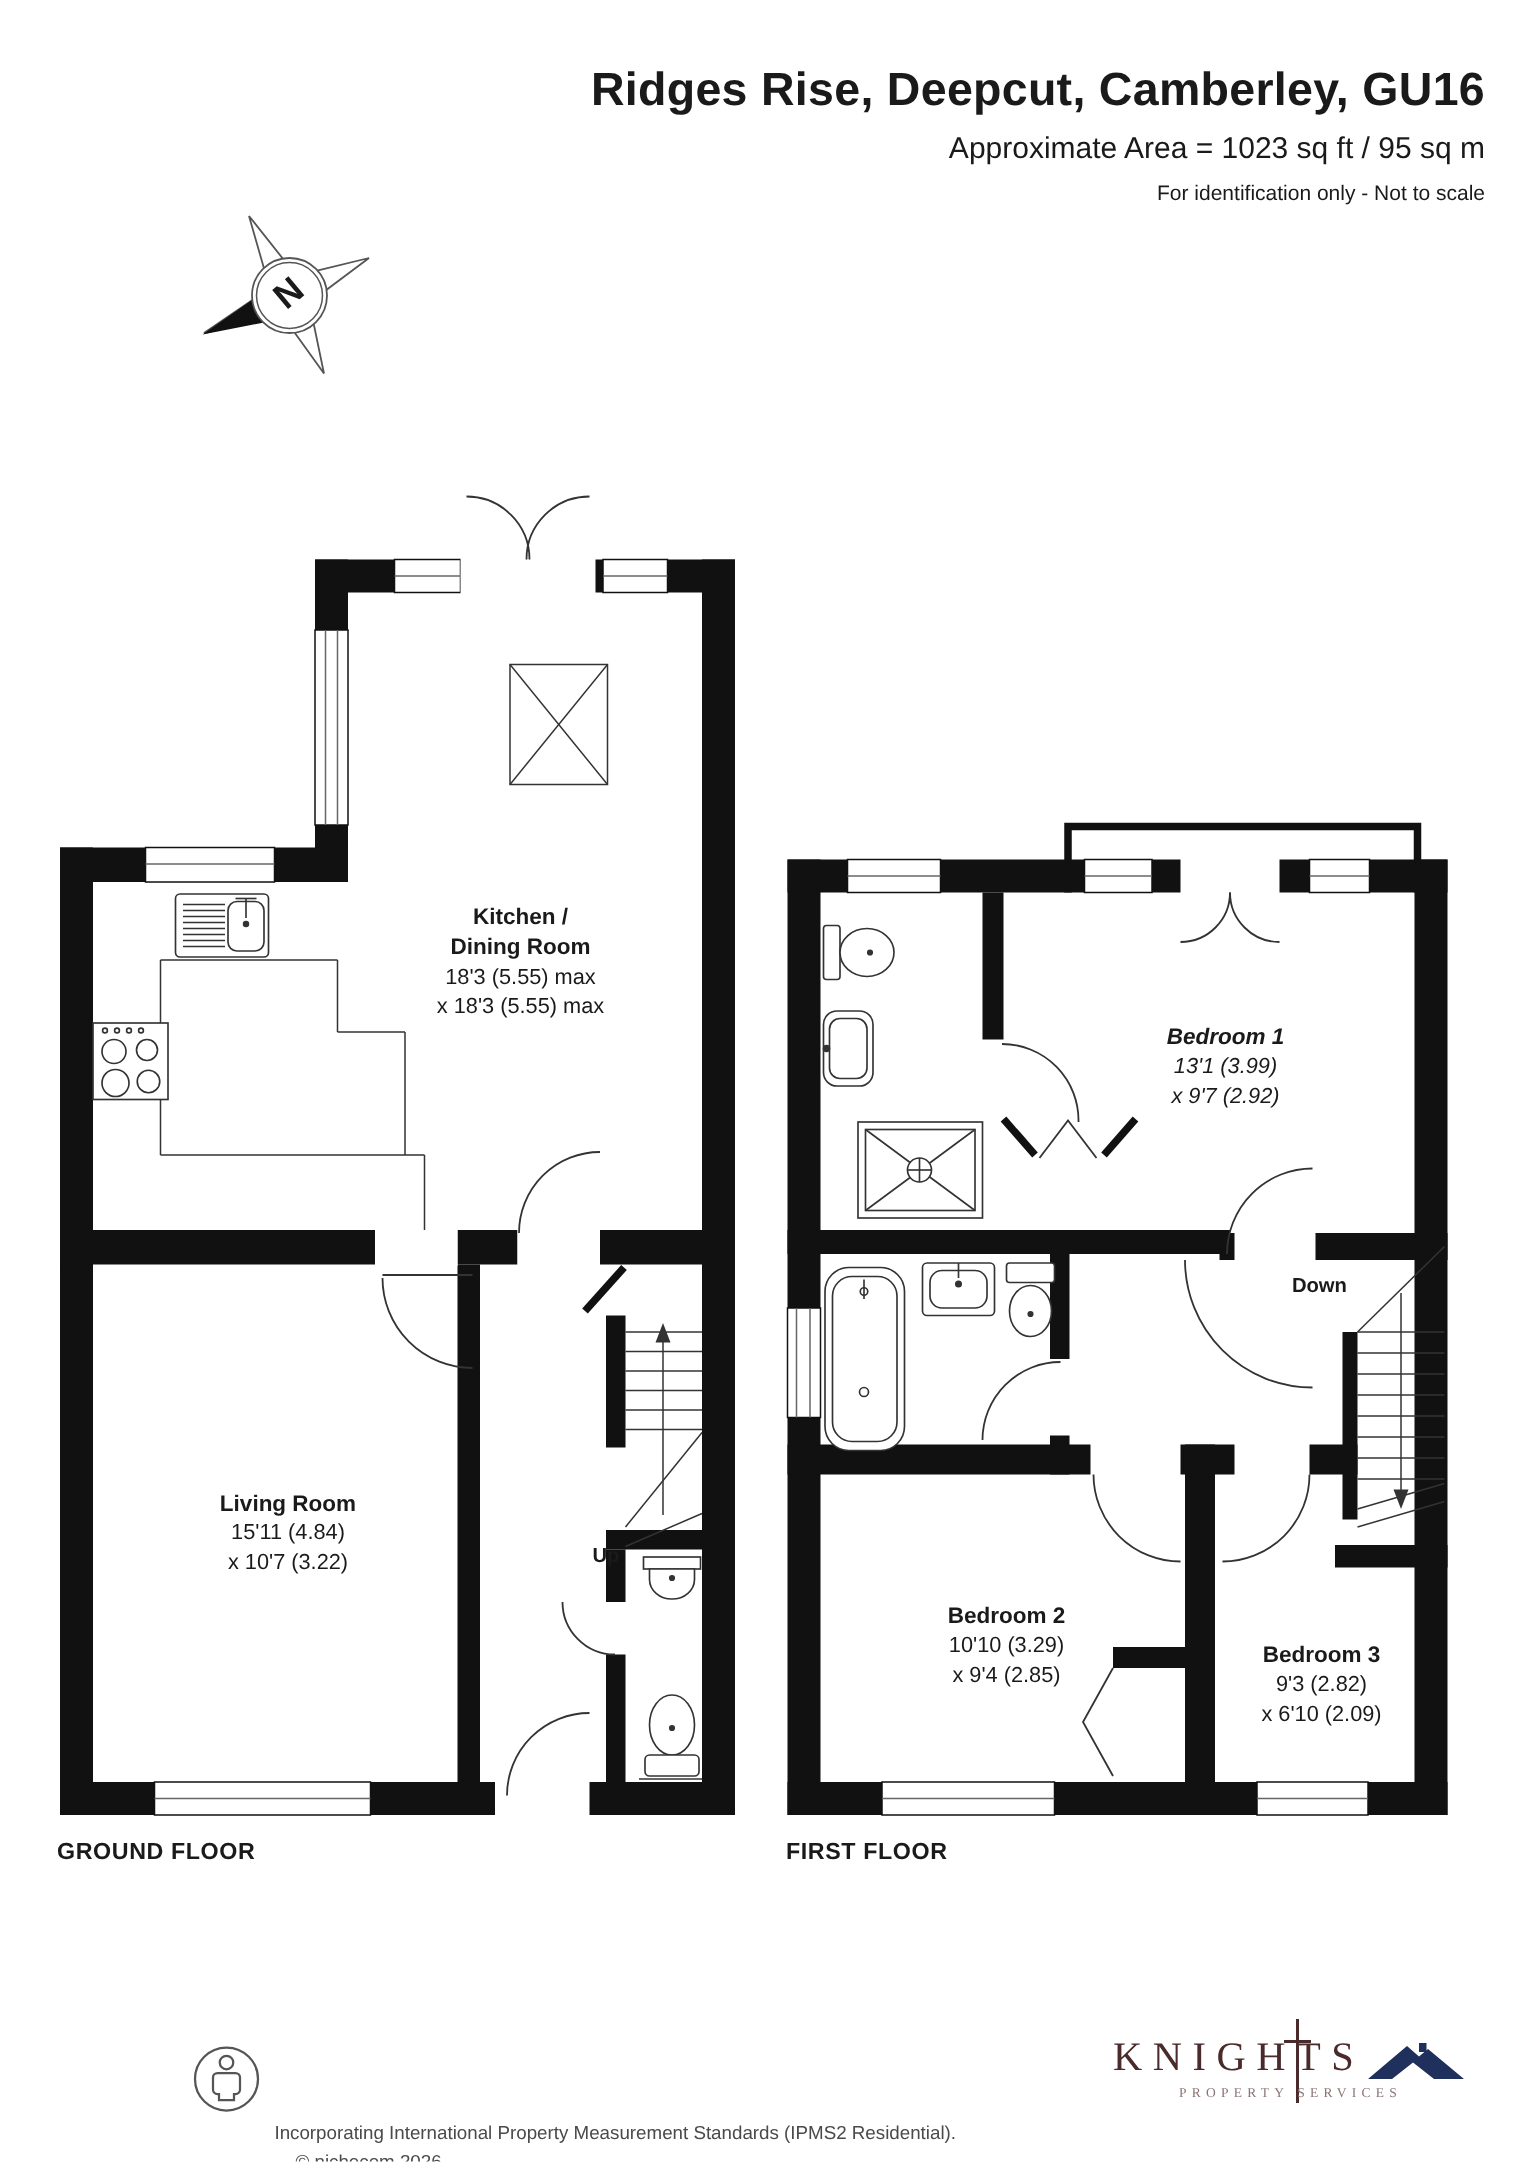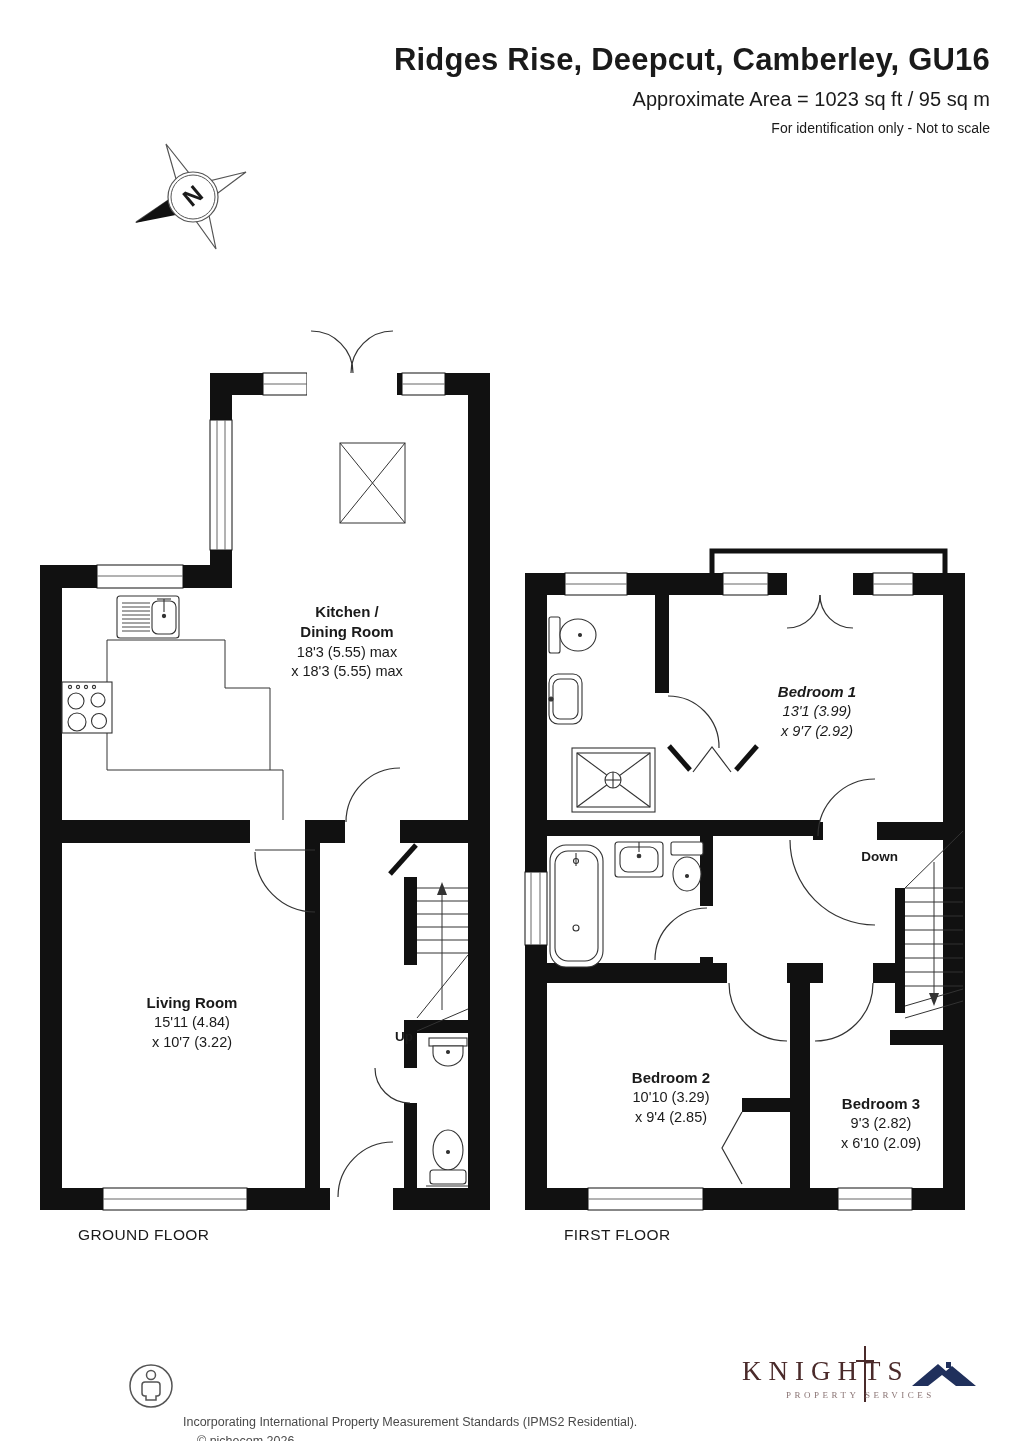--- a/index.html
+++ b/index.html
@@ -5,21 +5,21 @@
   html,body{margin:0;padding:0;}
   body{width:1020px;height:1441px;background:#fff;position:relative;overflow:hidden;
        font-family:"Liberation Sans",sans-serif;color:#1a1a1a;}
   .abs{position:absolute;}
   #plan-svg{position:absolute;left:0;top:0;}
   .hdr-title{right:30px;top:42px;font-size:31px;font-weight:bold;letter-spacing:.2px;text-align:right;margin-left:26px;}
   .hdr-area{right:30px;top:88px;font-size:20px;text-align:right;}
   .hdr-note{right:30px;top:120px;font-size:14px;text-align:left;}
   .room-label{position:absolute;width:200px;text-align:center;line-height:1.35;font-size:14.5px;}
   .room-label .rname{font-weight:bold;font-size:15px;white-space:pre-line;}
-  .floor-title{position:absolute;font-size:15.5px;font-weight:normal;letter-spacing:.4px;margin-left:40px;}
+  .floor-title{position:absolute;font-size:15.5px;font-weight:bold;letter-spacing:.4px;}
   .stair-label{position:absolute;font-size:13.5px;font-weight:bold;text-align:right;}
   .footer-text{left:176px;top:1357px;font-size:12.5px;line-height:1.5;color:#4a4a4a;white-space:pre-wrap;}
   .brand{left:742px;top:1352px;width:260px;height:64px;}
   .brand-name{position:absolute;left:0;top:4px;font-family:"Liberation Serif",serif;font-size:27px;
               letter-spacing:7px;color:#4a2a2a;}
   .brand-tag{position:absolute;left:44px;top:38px;font-family:"Liberation Serif",serif;font-size:9px;
              letter-spacing:3.5px;color:#8a7474;}
   .sword{position:absolute;left:122px;top:-6px;width:1.5px;height:56px;background:#4a2a2a;}
   .sword-guard{position:absolute;left:114px;top:8px;width:18px;height:1.5px;background:#4a2a2a;}
   .brand-roof{position:absolute;left:168px;top:8px;}

